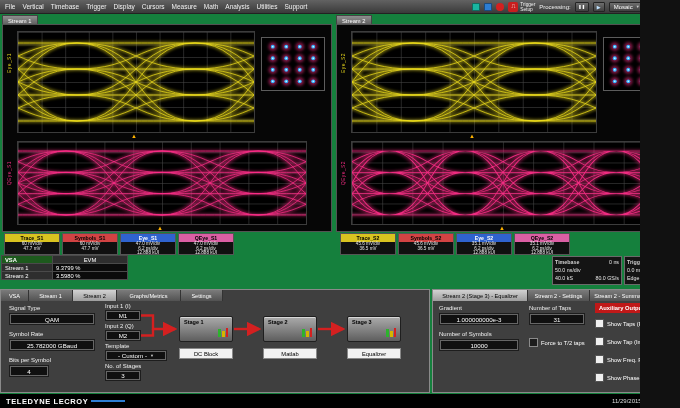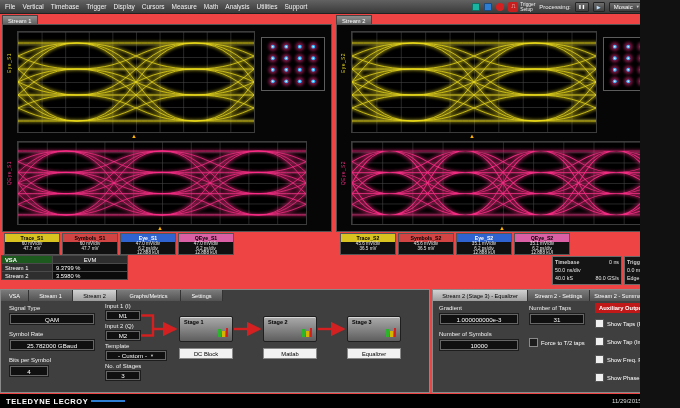--- a/index.html
+++ b/index.html
@@ -1,18 +1,18 @@
 <!DOCTYPE html>
 <html><head>
 <meta charset="utf-8">
 <style>
   *{margin:0;padding:0;box-sizing:border-box}
   html,body{background:#111}
   body{font-family:"Liberation Sans","DejaVu Sans",sans-serif}
-  #app{position:relative;width:640px;height:408px;background:#ef4444;overflow:hidden;color:#fff}
+  #app{position:relative;width:640px;height:408px;background:#15803d;overflow:hidden;color:#fff}
   .abs{position:absolute}
   
   .menubar{position:absolute;left:0;top:0;width:680px;height:14px;background:linear-gradient(#626262,#3a3a3a);display:flex;align-items:center;padding:0 5px;gap:7px;font-size:6.5px;color:#f2f2f2;border-bottom:1px solid #222}
   .mb-right{margin-left:auto;display:flex;align-items:center;gap:4px}
   .icon-sq{width:8px;height:8px;border-radius:1px;border:1px solid rgba(0,0,0,.4)}
   .icon-cir{width:8px;height:8px;border-radius:50%}
   .tsetup{display:flex;align-items:center;gap:2px}
   .ts-icon{width:10px;height:10px;background:#c81e1e;border-radius:2px;color:#fff;font-size:6px;display:flex;align-items:center;justify-content:center}
   .ts-txt{font-size:4.8px;line-height:5px}
   .btn{background:linear-gradient(#6e6e6e,#404040);border:1px solid #242424;color:#fff;display:flex;align-items:center;justify-content:center;border-radius:1px}

